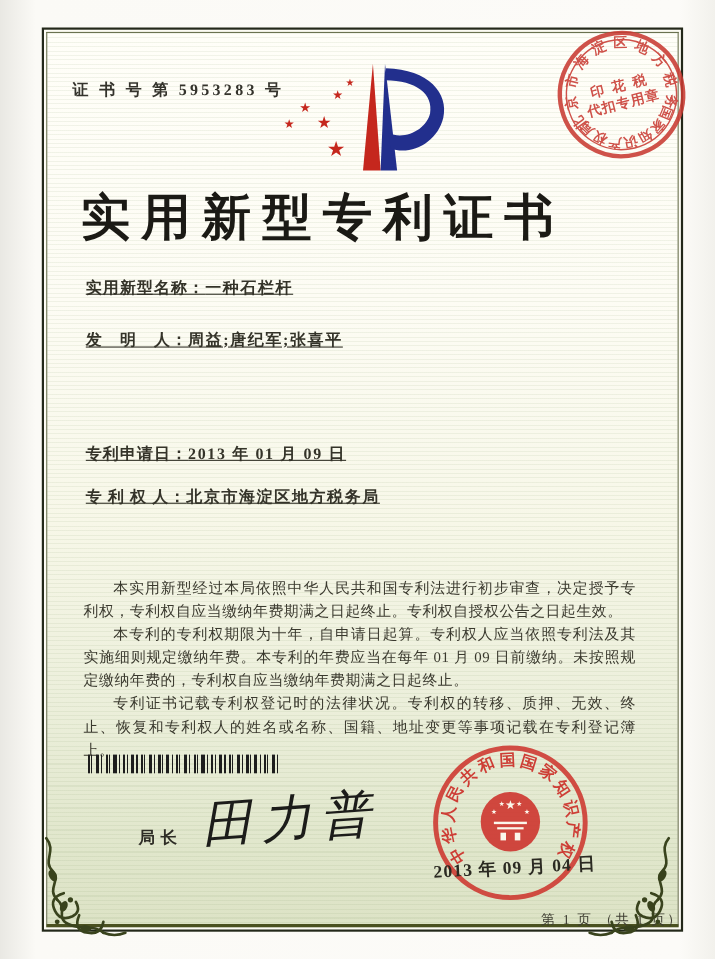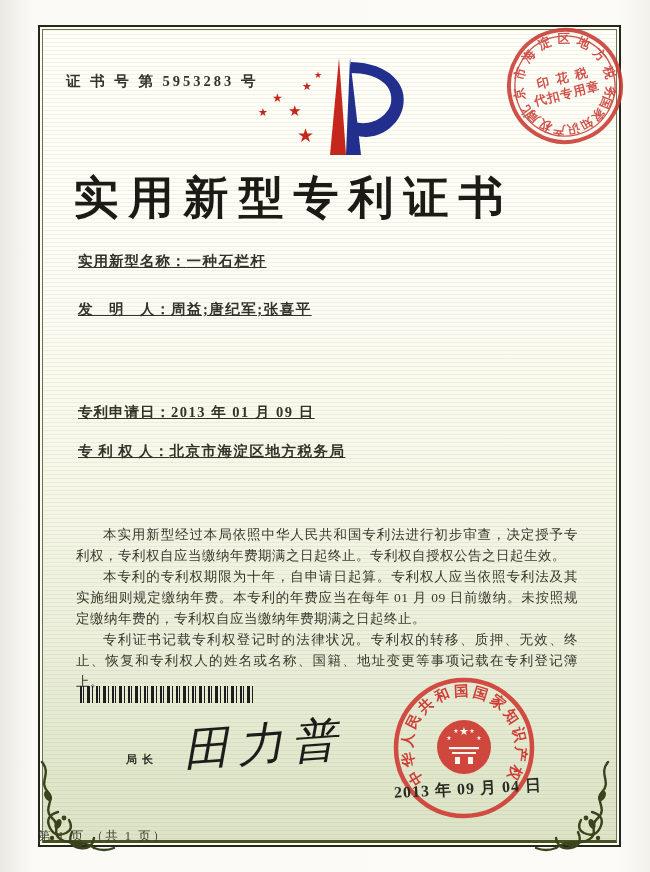--- a/index.html
+++ b/index.html
@@ -43,31 +43,31 @@
   }
   .body-text p { text-indent:2em; }
   .barcode {
     left:80px; top:686px; width:174px; height:17px;
     background:repeating-linear-gradient(90deg,
       #1d1d1d 0 2px, rgba(0,0,0,0) 2px 3px,
       #1d1d1d 3px 4px, rgba(0,0,0,0) 4px 7px,
       #1d1d1d 7px 10px, rgba(0,0,0,0) 10px 12px,
       #1d1d1d 12px 13px, rgba(0,0,0,0) 13px 16px);
   }
-  .director { left:126px; top:752px; font-size:11px; letter-spacing:5px; color:#2e2d26; font-weight:bold; }
+  .director { left:126px; top:752px; font-size:15px; letter-spacing:5px; color:#2e2d26; font-weight:bold; }
   .signature {
     left:183px; top:714px; font-size:46px; color:#1c1c1a;
     font-style:italic; letter-spacing:8px; transform:rotate(-4deg);
     font-family:"DejaVu Serif","Liberation Serif",serif;
   }
   .seal-date {
     left:394px; top:779px; font-size:16px; font-weight:bold; letter-spacing:1px;
     color:#2b2a22; transform:rotate(-3deg); white-space:nowrap;
   }
-  .footer { left:38px; top:828px; width:583px; text-align:left; font-size:12.5px; letter-spacing:2px; color:#3d3c31; }
+  .footer { left:38px; top:828px; width:583px; text-align:right; font-size:12.5px; letter-spacing:2px; color:#3d3c31; }
   .stamp-wrap { left:503px; top:24px; width:124px; height:124px; transform:rotate(-14deg); opacity:0.88; }
   .seal-wrap { left:391px; top:675px; width:146px; height:146px; opacity:0.95; }
   .logo-wrap { left:250px; top:50px; width:164px; height:118px; }
   .corner { width:92px; height:96px; }
   .corner-left { left:28px; top:760px; }
   .corner-right { left:530px; top:760px; transform:scaleX(-1); }
   svg { display:block; width:100%; height:100%; overflow:visible; }
 </style>
 </head>
 <body>

